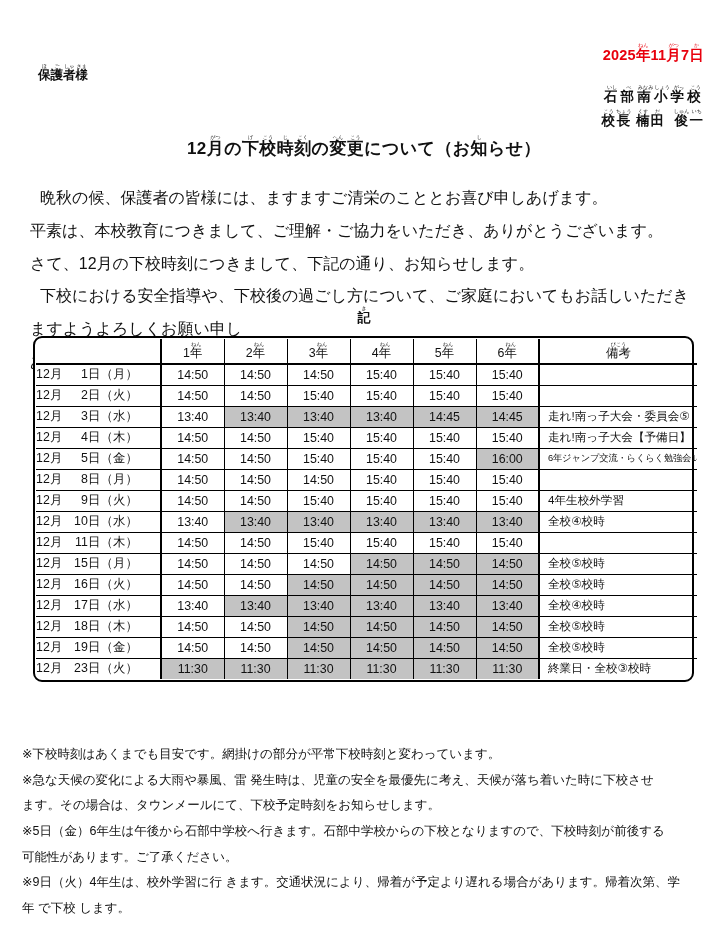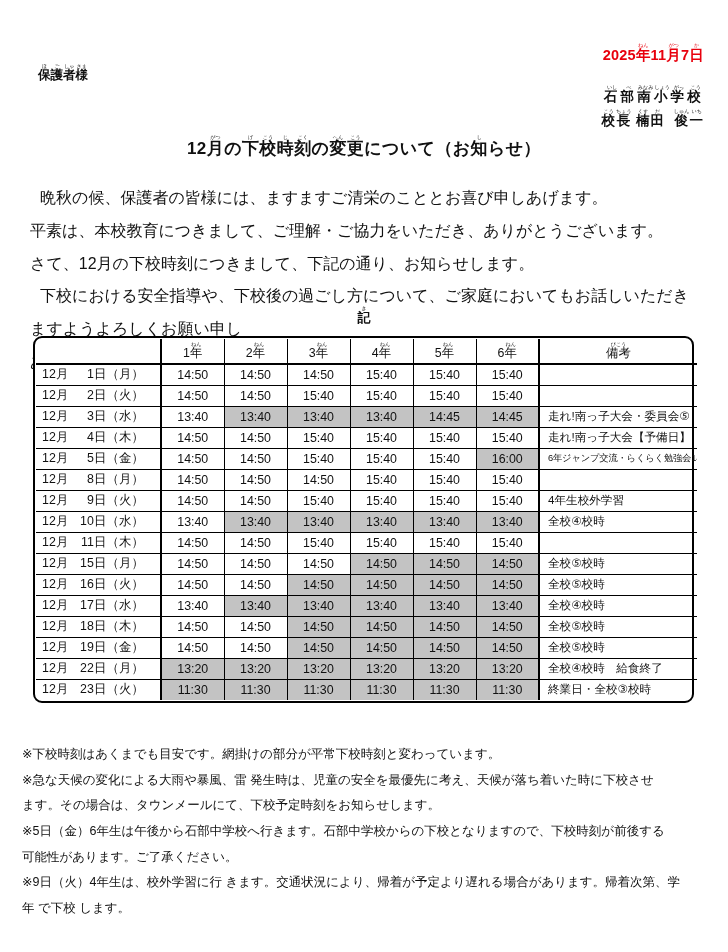--- a/index.html
+++ b/index.html
@@ -103,21 +103,20 @@
   tbody tr:last-child td{border-bottom:none;margin-left:8px;}
   thead tr{border-bottom:2.2px solid #000;}
   thead th{border-bottom:2.2px solid #000;}
 
   col.c-date{width:125px;}
   col.c-gr{width:63px;}
   col.c-rem{width:158px;}
 
   td.date{
     text-align:left;
-    padding-left:6px;
     letter-spacing:.1px;
     white-space:nowrap;
     text-decoration:underline;
   }
   td.date .d-m{display:inline-block;}
   td.date .d-d{display:inline-block;min-width:38px;text-align:right;}
   td.date .d-w{display:inline-block;min-width:34px;text-align:right;}
 
   td.rem{
     text-align:left;
@@ -326,30 +325,20 @@
             <td class="date"><span class="d-m">12月</span><span class="d-d">19日</span><span class="d-w">（金）</span></td>
             <td>14:50</td>
             <td>14:50</td>
             <td class="shade">14:50</td>
             <td class="shade">14:50</td>
             <td class="shade">14:50</td>
             <td class="shade">14:50</td>
             <td class="rem">全校⑤校時</td>
           </tr>
           <tr>
-            <td class="date"><span class="d-m">12月</span><span class="d-d">22日</span><span class="d-w">（月）</span></td>
-            <td class="shade">13:20</td>
-            <td class="shade">13:20</td>
-            <td class="shade">13:20</td>
-            <td class="shade">13:20</td>
-            <td class="shade">13:20</td>
-            <td class="shade">13:20</td>
-            <td class="rem">全校④校時　給食終了</td>
-          </tr>
-          <tr>
             <td class="date"><span class="d-m">12月</span><span class="d-d">23日</span><span class="d-w">（火）</span></td>
             <td class="shade">11:30</td>
             <td class="shade">11:30</td>
             <td class="shade">11:30</td>
             <td class="shade">11:30</td>
             <td class="shade">11:30</td>
             <td class="shade">11:30</td>
             <td class="rem">終業日・全校③校時</td>
           </tr>
         </tbody>

